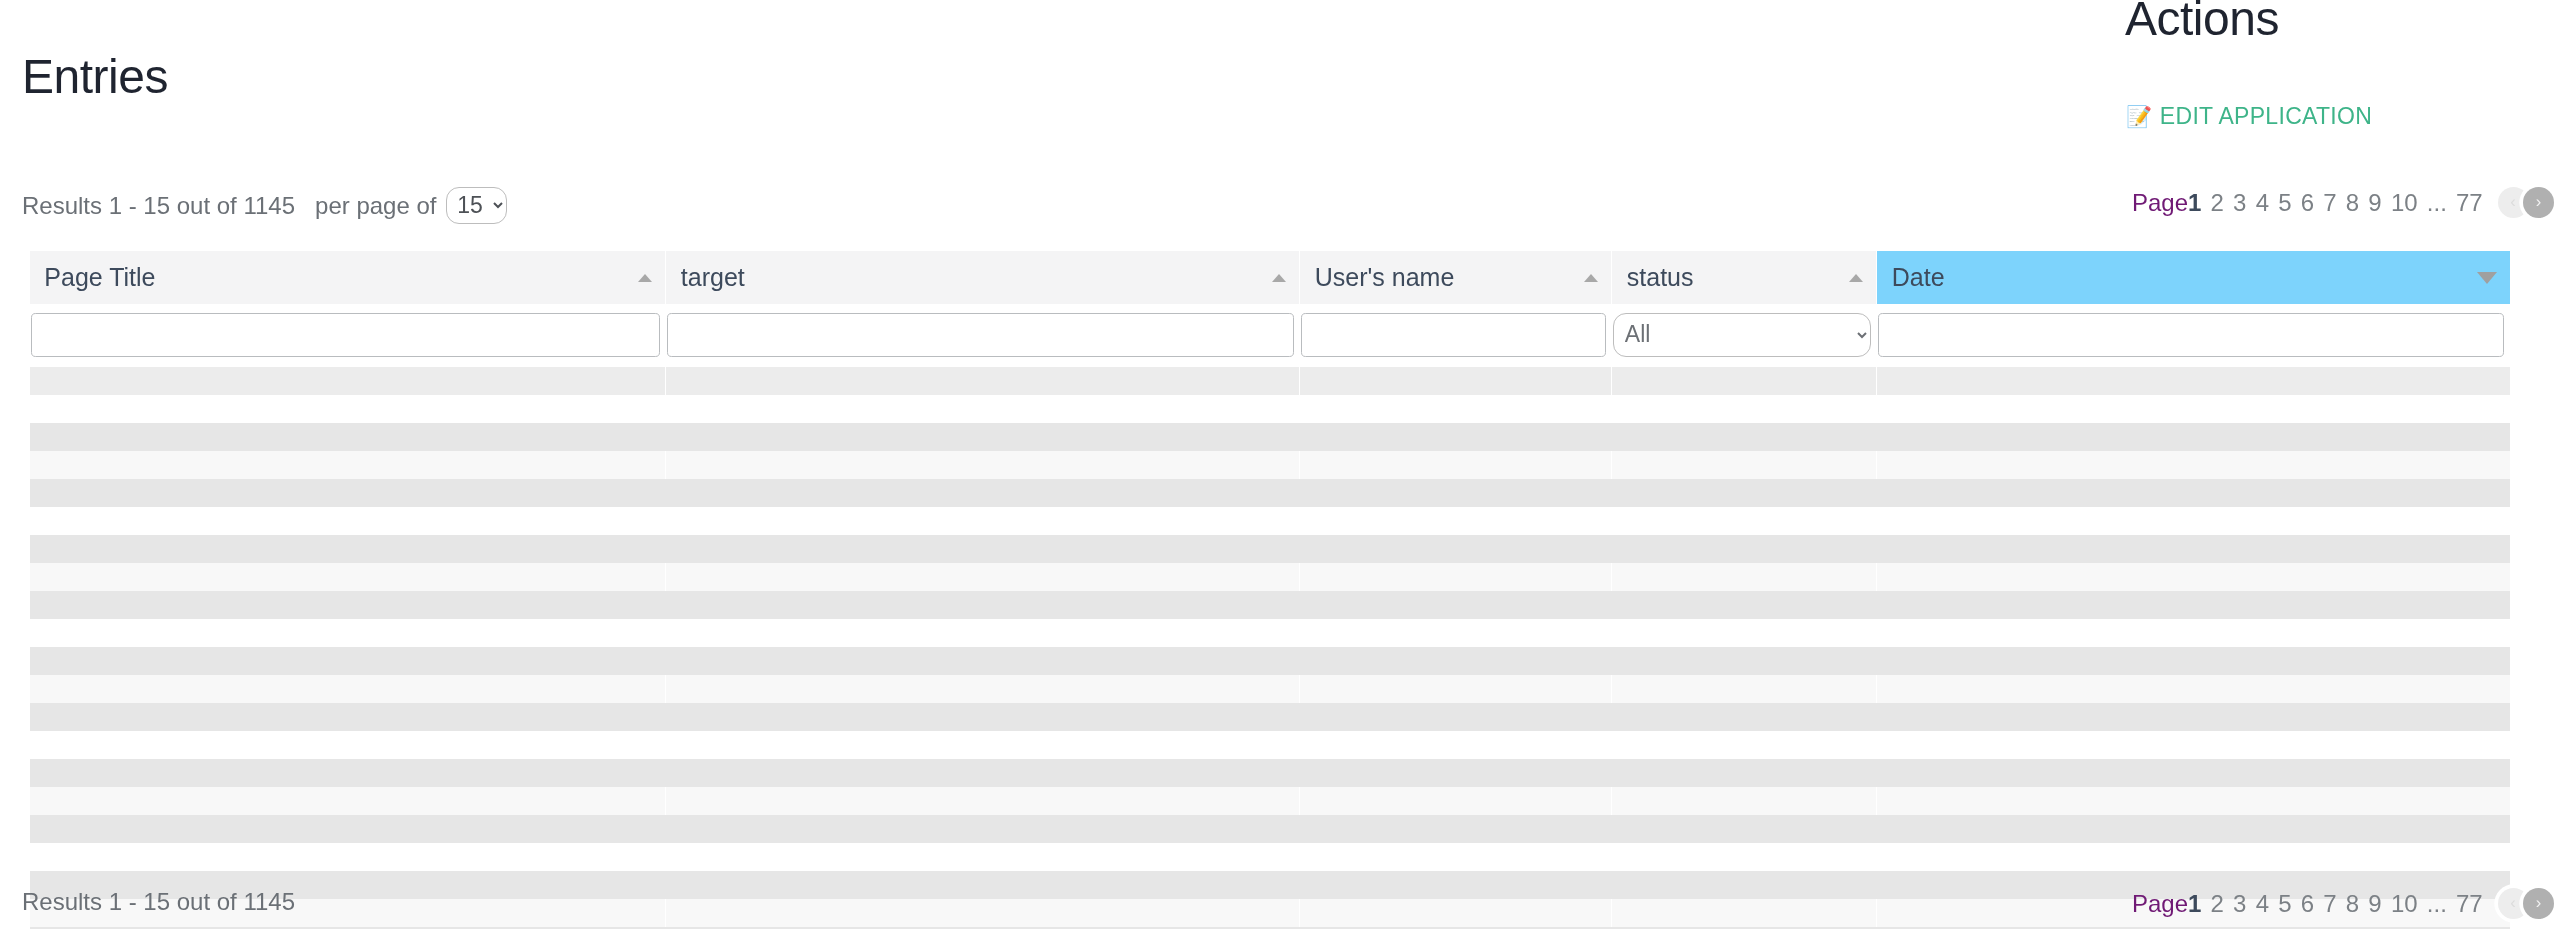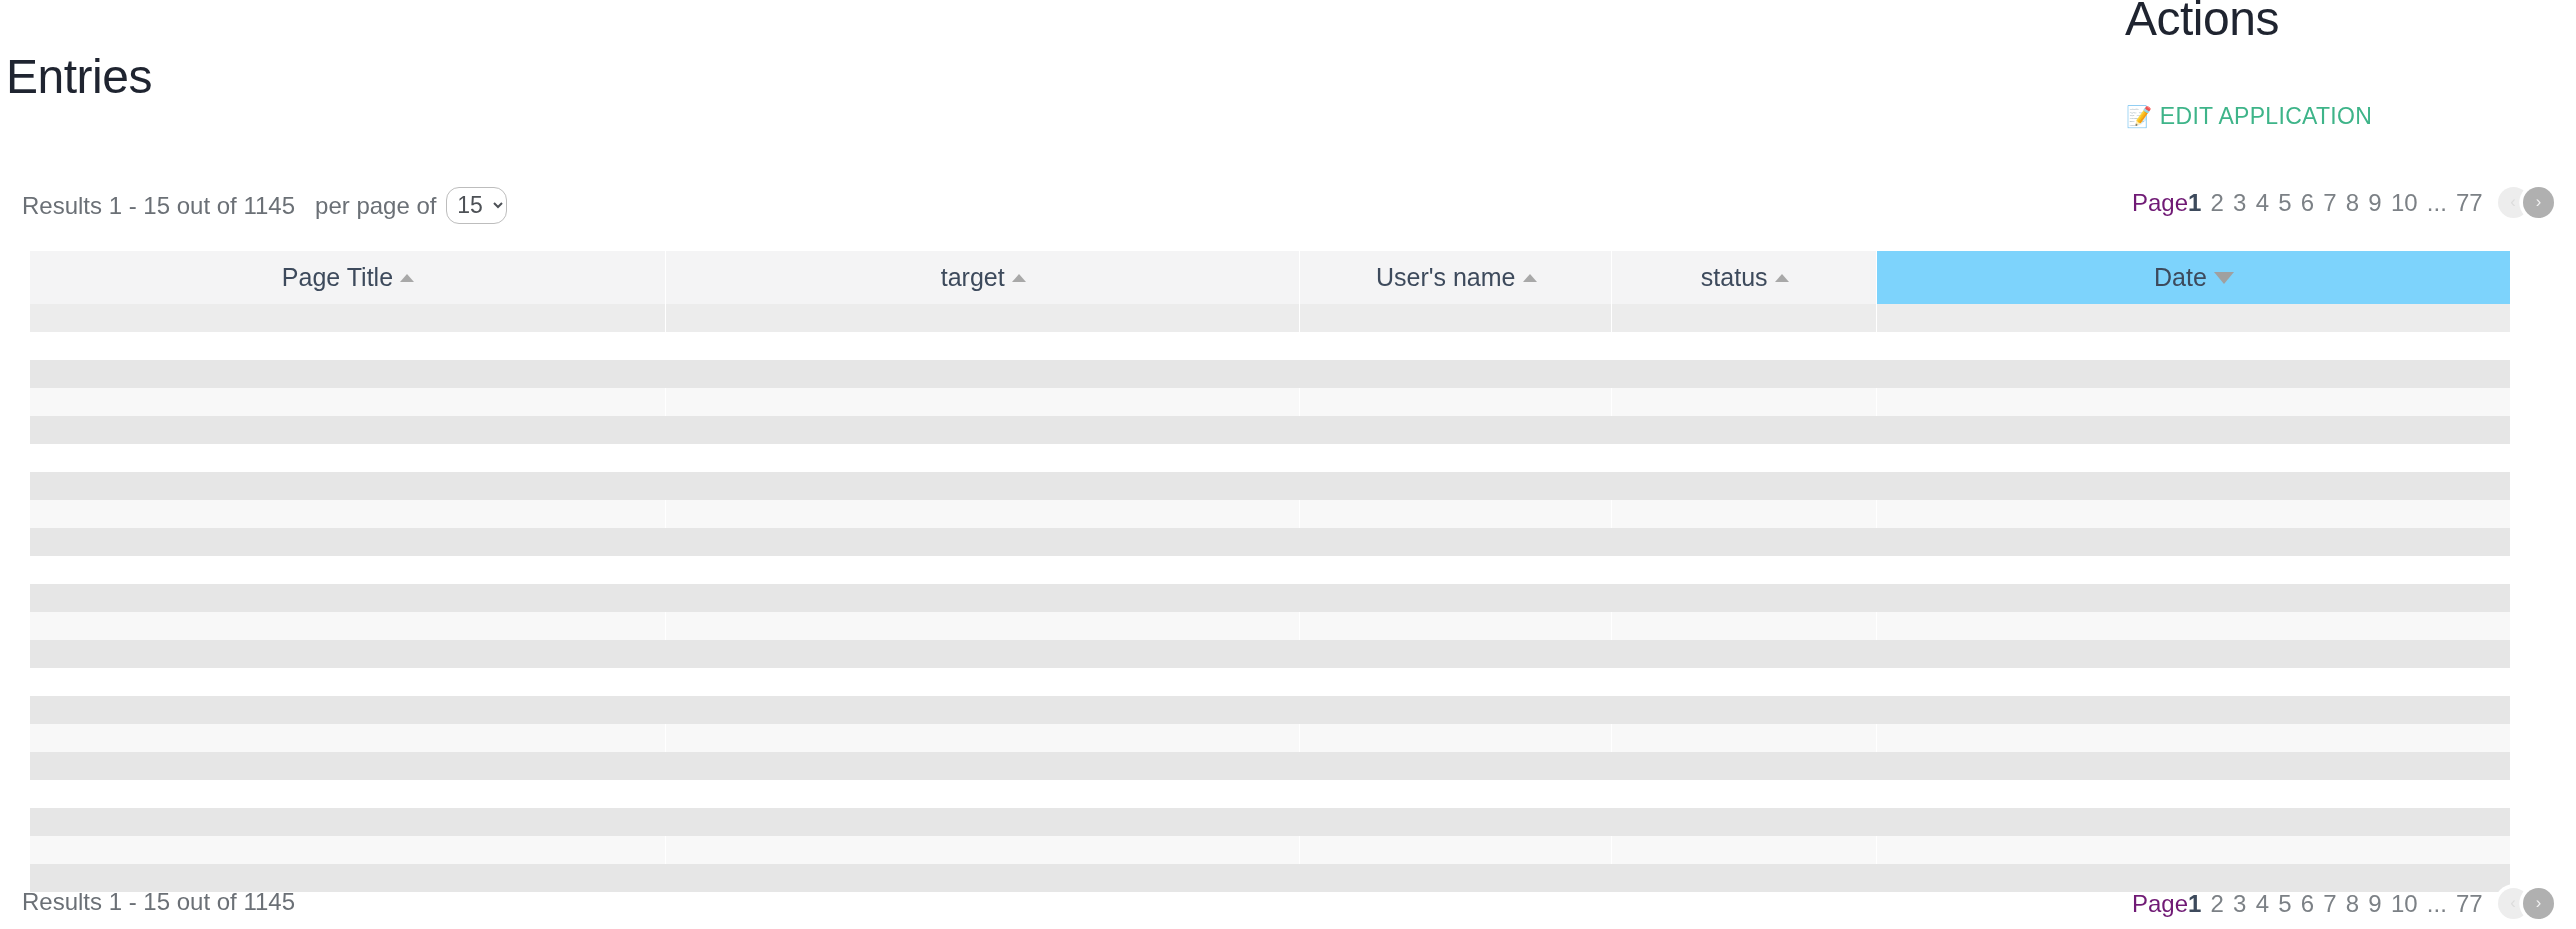--- a/index.html
+++ b/index.html
@@ -13,21 +13,21 @@
     font-family: "Liberation Sans", sans-serif;
     color: #555a60;
     position: relative;
     overflow: hidden;
     -webkit-font-smoothing: antialiased;
   }
 
   
   #page-title {
     position: absolute;
-    left: 6px;
+    left: 22px;
     top: 53px;
     font-size: 48px;
     line-height: 1;
     font-weight: 400;
     color: #1f2430;
     letter-spacing: -0.5px;
   }
 
   #actions-panel {
     position: absolute;
@@ -148,21 +148,21 @@
     font-weight: 400;
     font-size: 25px;
     color: #3d4a5c;
     vertical-align: middle;
   }
   #entries-table th:last-child { border-right: none; }
   #entries-table th.sorted-col { background: #7dd3fc; }
   .th-inner {
     display: flex;
     align-items: center;
-    justify-content: center;
+    justify-content: space-between;
     width: 100%;
   }
   .th-label { white-space: nowrap; }
   .sort-arrow {
     width: 0; height: 0;
     margin-left: 7.4px;
     flex: 0 0 auto;
   }
   .sort-arrow.asc {
     border-left: 7.4px solid transparent;
@@ -297,20 +297,27 @@
             <span class="sort-arrow asc"></span>
           </div>
         </th>
         <th class="sorted-col">
           <div class="th-inner">
             <span class="th-label">Date</span>
             <span class="sort-arrow desc"></span>
           </div>
         </th>
       </tr>
+    <tr class="filter-row">
+        <td><input type="text" class="filter-input" style=""></td>
+        <td><input type="text" class="filter-input" style=""></td>
+        <td><input type="text" class="filter-input" style=""></td>
+        <td><select id="status-filter-select" class="native-select"><option value="All">All</option></select></td>
+        <td><input type="text" class="filter-input" style=""></td>
+      </tr>
   </thead>
   <tbody class="data-body">
       <tr class="row-first">
         <td></td>
         <td></td>
         <td></td>
         <td></td>
         <td></td>
       </tr>
       <tr class="spacer">

